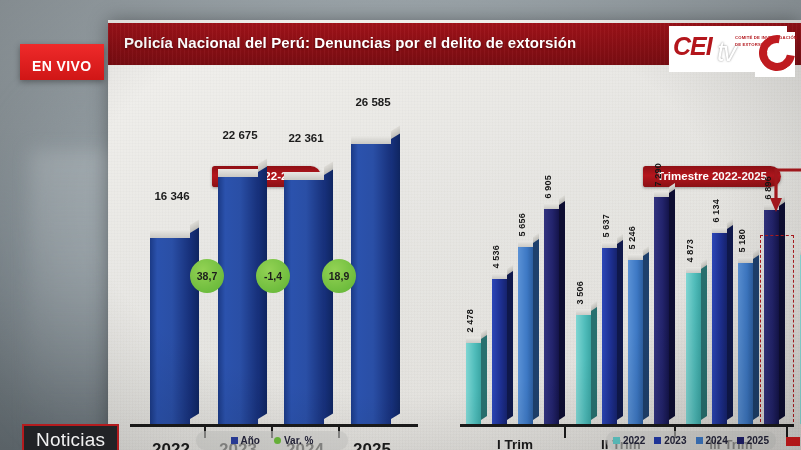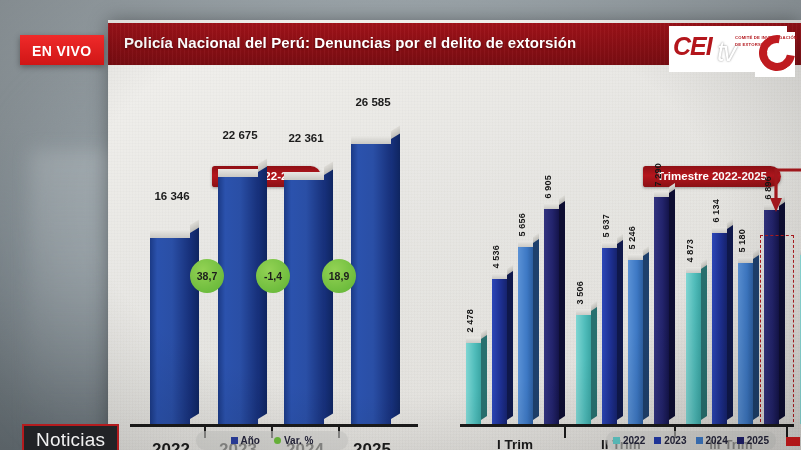--- a/index.html
+++ b/index.html
@@ -57,24 +57,24 @@
   .title-text {
     position: absolute; left: 16px; top: 11px;
     font-size: 15px; font-weight: bold; color: #fff;
     letter-spacing: .1px;
     text-shadow: 0 1px 2px rgba(0,0,0,.45);
     white-space: nowrap;
   }
 
   
   .envivo {
-    position: absolute; left: 20px; top: 35px;
+    position: absolute; left: 20px; top: 44px;
     background: linear-gradient(180deg,#ef2a2a 0%, #d01616 100%);
     color: #fff; font-weight: bold; font-size: 14px;
-    padding: 8px 12px 6px 12px;
+    padding: 14px 12px 6px 12px;
     letter-spacing: .4px;
     box-shadow: 0 2px 6px rgba(0,0,0,.35);
     z-index: 8;
   }
 
   
   .noticias {
     position: absolute; left: 22px; top: 424px;
     background: #222326;
     border: 2px solid #b41b1e;

